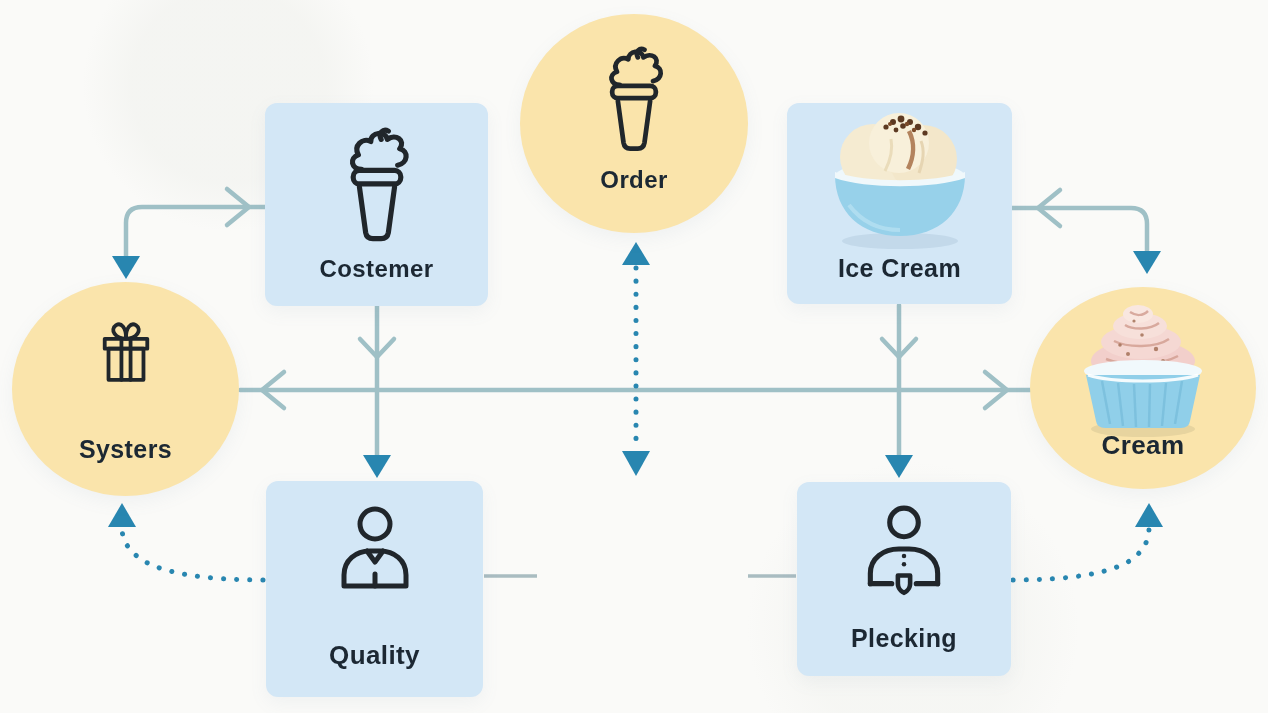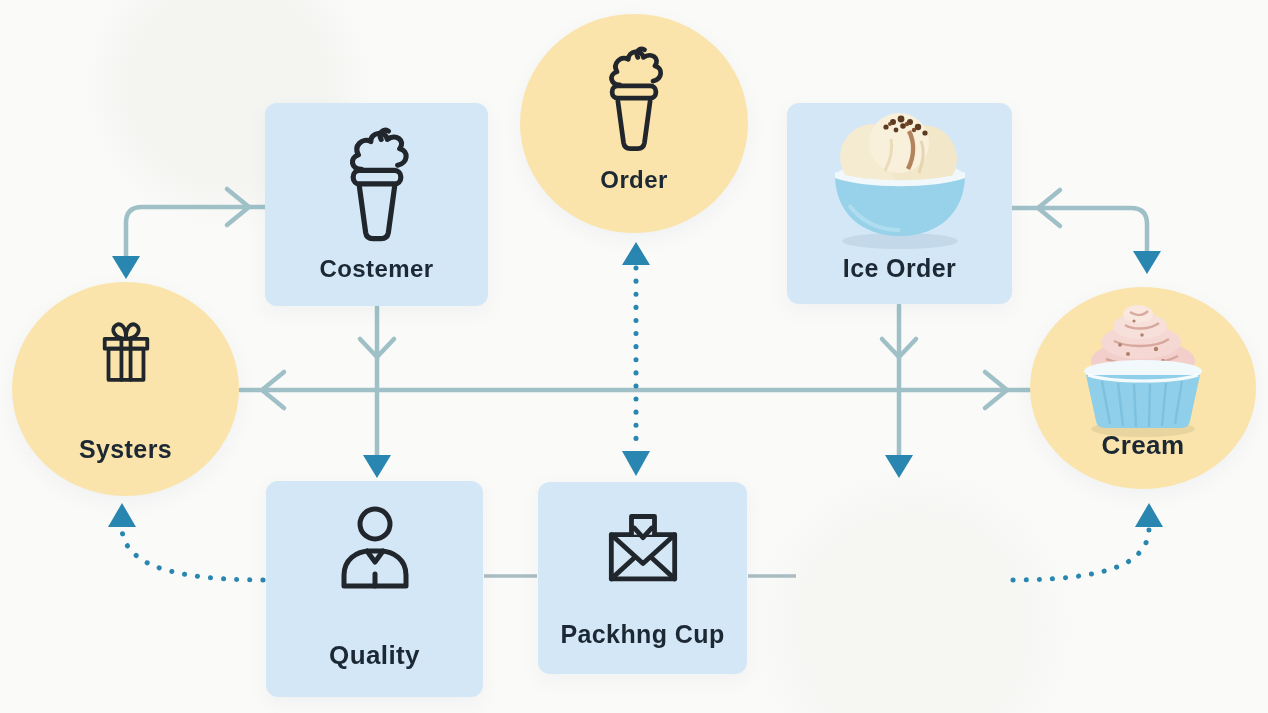--- a/index.html
+++ b/index.html
@@ -164,21 +164,21 @@
       </g>
       <g fill="#7b4a28">
         <circle cx="92" cy="15" r="2.2"></circle>
           <circle cx="99" cy="21" r="2.2"></circle>
           <circle cx="75" cy="15" r="2"></circle>
       </g>
       <path d="M20 66 C20 103 46 127 85 127 C124 127 150 103 150 66 C120 77 50 77 20 66 Z" fill="#97d1ea"></path>
       <path d="M20 63 C50 74 120 74 150 63 L150 69 C120 80 50 80 20 69 Z" fill="#f0f8fb"></path>
       <path d="M34 96 C46 112 64 121 85 121" stroke="#b5e0f1" stroke-width="4" fill="none" opacity=".8"></path>
     </svg>
-    <div class="lbl">Ice Order</div>
+    <div class="lbl">Ice Cream</div>
   </div>
 
   <div class="node circle" id="n-systers">
     <svg class="ic" width="78" height="76" viewBox="0 0 100 100" fill="none" stroke="#20262b" stroke-width="5" stroke-linecap="round" stroke-linejoin="round">
       <path d="M50 30 C36 30 28 18 37 12 C44 8 50 16 50 28 C50 16 56 8 63 12 C72 18 64 30 50 30"></path>
       <rect x="22" y="30" width="56" height="13"></rect>
       <rect x="27" y="43" width="46" height="41"></rect>
       <path d="M44 30 V84 M56 30 V84"></path>
     </svg>
     <div class="lbl2">
@@ -225,25 +225,26 @@
   <div class="node box" id="n-quality">
     <svg class="ic" width="100" height="100" viewBox="0 0 100 100" fill="none" stroke="#20262b" stroke-width="5" stroke-linecap="round" stroke-linejoin="round">
       <circle cx="50" cy="25" r="15"></circle>
       <path d="M19 87 V76 C19 61 31 52 45 52 L55 52 C69 52 81 61 81 76 V87 H19 Z"></path>
       <path d="M42 52 L50 63 L58 52"></path>
       <path d="M50 75 V87"></path>
     </svg>
     <div class="lbl">Quality</div>
   </div>
 
-  <div class="node box" id="n-packhng">
-    <svg class="ic" width="100" height="96" viewBox="0 0 100 100" fill="none" stroke="#20262b" stroke-width="5" stroke-linecap="round" stroke-linejoin="round">
-      <rect x="17" y="32" width="66" height="46"></rect>
-      <path d="M38 32 V13 H62 V32" fill="#d3e7f6"></path>
-      <path d="M17 32 L50 62 L83 32"></path>
-      <path d="M17 78 L41 56 M83 78 L59 56"></path>
-      <path d="M41 25 L50 35 L59 25"></path>
-    </svg>
-    <div class="lbl">Packhng Cup</div>
-  </div>
-
+
+  <div class="node box" id="n-plecking">
+    <svg class="ic" width="102" height="102" viewBox="0 0 100 100" fill="none" stroke="#20262b" stroke-width="5" stroke-linecap="round" stroke-linejoin="round">
+      <circle cx="50" cy="22" r="14"></circle>
+      <path d="M17 82 V72 C17 57 30 48 45 48 L55 48 C70 48 83 57 83 72 V82"></path>
+      <path d="M17 82 H38 M62 82 H83"></path>
+      <circle cx="50" cy="55" r="2.2" fill="#20262b" stroke="none"></circle>
+      <circle cx="50" cy="63" r="2.2" fill="#20262b" stroke="none"></circle>
+      <path d="M44 74 H56 V82 C56 88 50 91 50 91 C50 91 44 88 44 82 Z" stroke-width="4.5"></path>
+    </svg>
+    <div class="lbl">Plecking</div>
+  </div>
 
 </div>
 
 </body></html>

